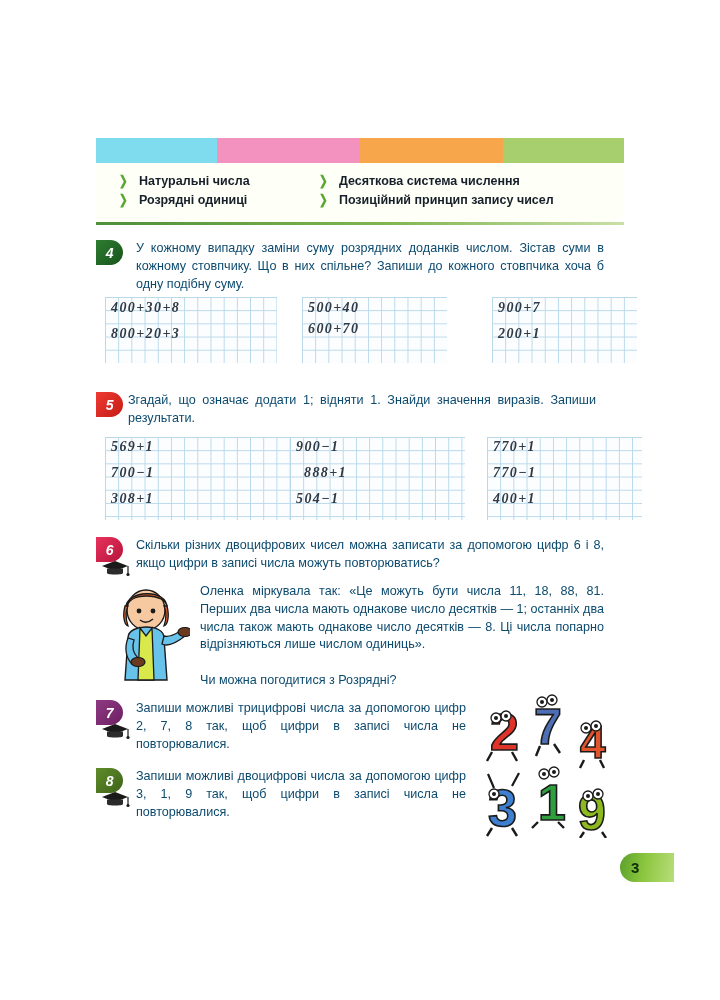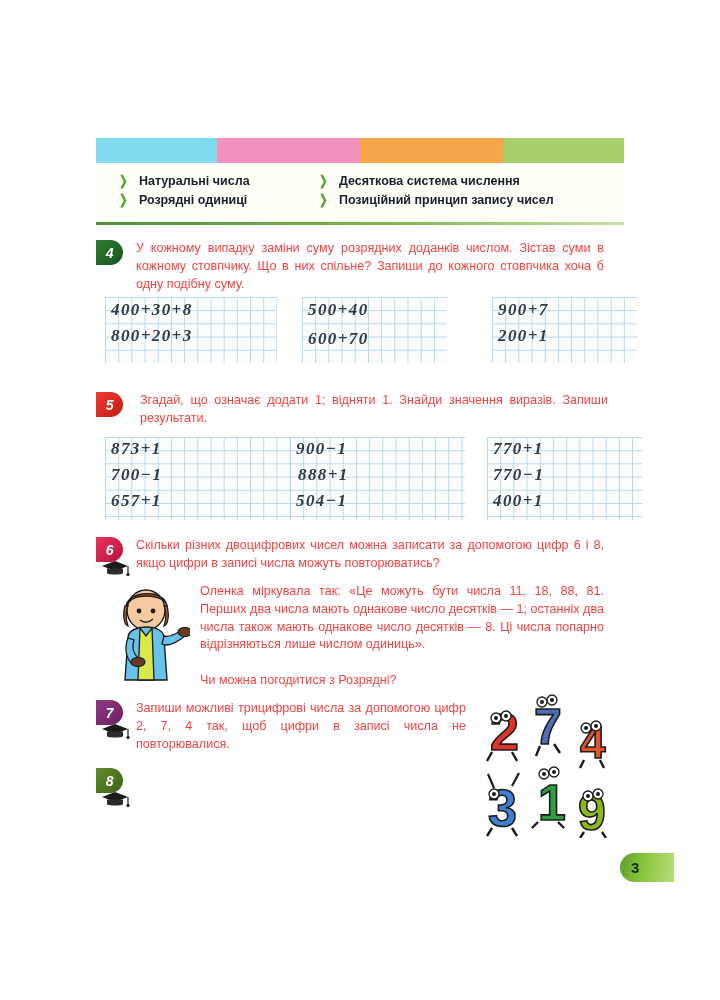--- a/index.html
+++ b/index.html
@@ -92,40 +92,40 @@
 
   .cap-icon {
     position: absolute;
     width: 30px; height: 20px;
   }
 
   
   .ex-text {
     position: absolute;
     font-size: 12.6px;
-    color: #ef4444;
+    color: #0c4a6e;
     line-height: 17.8px;
     text-align: justify;
   }
 
   
   .grid-wrap {
     position: absolute;
     background-color: #fcfdff;
     background-image:
       linear-gradient(to right, #b8d9ea 1px, transparent 1px),
       linear-gradient(to bottom, #b8d9ea 1px, transparent 1px);
     background-size: 13.2px 13.2px;
     background-position: 0 0;
   }
   .hand {
     position: absolute;
     font-family: "Liberation Serif", serif;
     font-style: italic;
-    font-size: 17px;
+    font-size: 14px;
     font-weight: bold;
     color: #2f3a46;
     letter-spacing: 1.4px;
     white-space: nowrap;
   }
 
   
   .page-tab {
     position: absolute;
     right: 46px; bottom: 118px;
@@ -185,38 +185,38 @@
 
   <div class="badge badge-green" style="left:96px; top:240px;">4</div>
   <div class="ex-text" style="left:136px; top:240px; width:468px;">У кожному випадку заміни суму розрядних доданків числом. Зістав суми в кожному стовпчику. Що в них спільне? Запиши до кожного стовпчика хоча б одну подібну суму.</div>
 
   <div class="grid-wrap" style="left:105px; top:297px; width:172px; height:66px;">
     <div class="hand" style="left:6px; top:3px;">400+30+8</div>
     <div class="hand" style="left:6px; top:29px;">800+20+3</div>
   </div>
   <div class="grid-wrap" style="left:302px; top:297px; width:145px; height:66px;">
     <div class="hand" style="left:6px; top:3px;">500+40</div>
-    <div class="hand" style="left:6px; top:32px;">600+70</div>
+    <div class="hand" style="left:6px; top:24px;">600+70</div>
   </div>
   <div class="grid-wrap" style="left:492px; top:297px; width:145px; height:66px;">
     <div class="hand" style="left:6px; top:3px;">900+7</div>
     <div class="hand" style="left:6px; top:29px;">200+1</div>
   </div>
 
   <div class="badge badge-red" style="left:96px; top:392px;">5</div>
-  <div class="ex-text" style="left:140px; top:392px; width:468px;">Згадай, що означає додати 1; відняти 1. Знайди значення виразів. Запиши результати.</div>
+  <div class="ex-text" style="left:128px; top:392px; width:468px;">Згадай, що означає додати 1; відняти 1. Знайди значення виразів. Запиши результати.</div>
 
   <div class="grid-wrap" style="left:105px; top:437px; width:185px; height:83px;">
-    <div class="hand" style="left:6px; top:2px;">873+1</div>
+    <div class="hand" style="left:6px; top:2px;">569+1</div>
     <div class="hand" style="left:6px; top:28px;">700−1</div>
-    <div class="hand" style="left:6px; top:54px;">657+1</div>
+    <div class="hand" style="left:6px; top:54px;">308+1</div>
   </div>
   <div class="grid-wrap" style="left:290px; top:437px; width:175px; height:83px;">
     <div class="hand" style="left:6px; top:2px;">900−1</div>
-    <div class="hand" style="left:8px; top:28px;">888+1</div>
+    <div class="hand" style="left:14px; top:28px;">888+1</div>
     <div class="hand" style="left:6px; top:54px;">504−1</div>
   </div>
   <div class="grid-wrap" style="left:465px; top:437px; width:155px; height:83px;margin-left:22px;">
     <div class="hand" style="left:6px; top:2px;">770+1</div>
     <div class="hand" style="left:6px; top:28px;">770−1</div>
     <div class="hand" style="left:6px; top:54px;">400+1</div>
   </div>
 
   <div class="badge badge-crimson" style="left:96px; top:537px;">6</div>
   <svg class="cap-icon" style="left:100px; top:558px;" viewBox="0 0 30 20">
@@ -246,21 +246,21 @@
   <div class="ex-text" style="left:200px; top:583px; width:404px;">Оленка міркувала так: «Це можуть бути числа 11, 18, 88, 81. Перших два числа мають однакове число десятків — 1; останніх два числа також мають однакове число десятків — 8. Ці числа попарно відрізняються лише числом одиниць».</div>
   <div class="ex-text" style="left:200px; top:672px; width:404px; text-align:left;">Чи можна погодитися з Розрядні?</div>
 
   <div class="badge badge-purple" style="left:96px; top:700px;">7</div>
   <svg class="cap-icon" style="left:100px; top:721px;" viewBox="0 0 30 20">
     <polygon points="2,8 15,3 28,8 15,13" fill="#1a1a1a"></polygon>
     <path d="M7,10.5 V15 C7,17 23,17 23,15 V10.5" fill="#2b2b2b"></path>
     <line x1="28" y1="8" x2="28" y2="16" stroke="#1a1a1a" stroke-width="1.2"></line>
     <circle cx="28" cy="16.5" r="1.6" fill="#1a1a1a"></circle>
   </svg>
-  <div class="ex-text" style="left:136px; top:700px; width:330px;">Запиши можливі трицифрові числа за допомогою цифр 2, 7, 4 так, щоб цифри в записі числа не повторювалися.</div>
+  <div class="ex-text" style="left:136px; top:700px; width:330px;">Запиши можливі трицифрові числа за допомогою цифр 2, 7, 8 так, щоб цифри в записі числа не повторювалися.</div>
 
   <svg class="char" style="left:482px; top:688px; width:140px; height:82px;" viewBox="0 0 140 82">
     <g>
       <text x="8" y="62" font-family="Liberation Sans, sans-serif" font-size="52" font-weight="bold" fill="#e0342b" stroke="#1a1a1a" stroke-width="1.6">2</text>
       <circle cx="14" cy="30" r="5" fill="#fff" stroke="#1a1a1a" stroke-width="1.3"></circle>
       <circle cx="24" cy="28" r="5" fill="#fff" stroke="#1a1a1a" stroke-width="1.3"></circle>
       <circle cx="14" cy="30" r="2" fill="#1a1a1a"></circle>
         <circle cx="24" cy="28" r="2" fill="#1a1a1a"></circle>
       <path d="M10,64 l-5,9 M30,64 l5,9" stroke="#1a1a1a" stroke-width="2.4"></path>
     </g>
@@ -282,20 +282,21 @@
     </g>
   </svg>
 
   <div class="badge badge-olive" style="left:96px; top:768px;">8</div>
   <svg class="cap-icon" style="left:100px; top:789px;" viewBox="0 0 30 20">
     <polygon points="2,8 15,3 28,8 15,13" fill="#1a1a1a"></polygon>
     <path d="M7,10.5 V15 C7,17 23,17 23,15 V10.5" fill="#2b2b2b"></path>
     <line x1="28" y1="8" x2="28" y2="16" stroke="#1a1a1a" stroke-width="1.2"></line>
     <circle cx="28" cy="16.5" r="1.6" fill="#1a1a1a"></circle>
   </svg>
+  <div class="ex-text" style="left:136px; top:768px; width:330px;">Запиши можливі двоцифрові числа за допомогою цифр 3, 1, 9 так, щоб цифри в записі числа не повторювалися.</div>
 
   <svg class="char" style="left:482px; top:758px; width:140px; height:80px;" viewBox="0 0 140 80">
     <g>
       <text x="6" y="68" font-family="Liberation Sans, sans-serif" font-size="52" font-weight="bold" fill="#3f7fd0" stroke="#1a1a1a" stroke-width="1.6">3</text>
       <path d="M12,30 l-6,-14 M30,28 l7,-13" stroke="#1a1a1a" stroke-width="2.2"></path>
       <circle cx="12" cy="36" r="5" fill="#fff" stroke="#1a1a1a" stroke-width="1.3"></circle>
       <circle cx="12" cy="36" r="2" fill="#1a1a1a"></circle>
       <path d="M10,70 l-5,8 M30,70 l5,8" stroke="#1a1a1a" stroke-width="2.4"></path>
     </g>
     <g>

